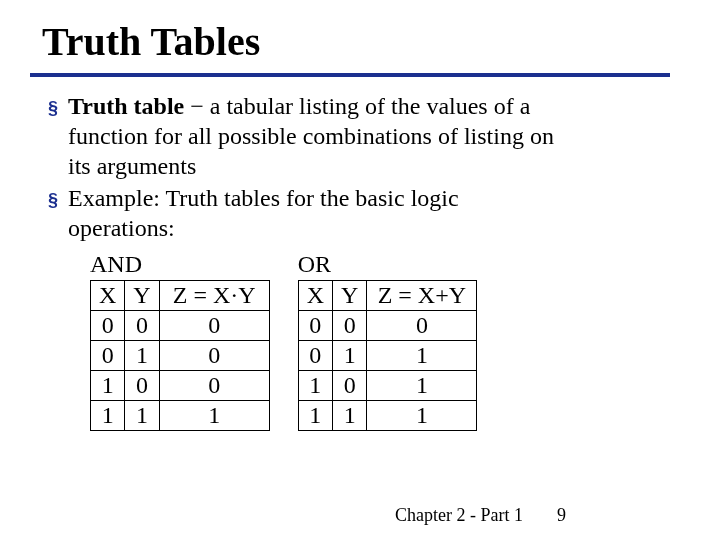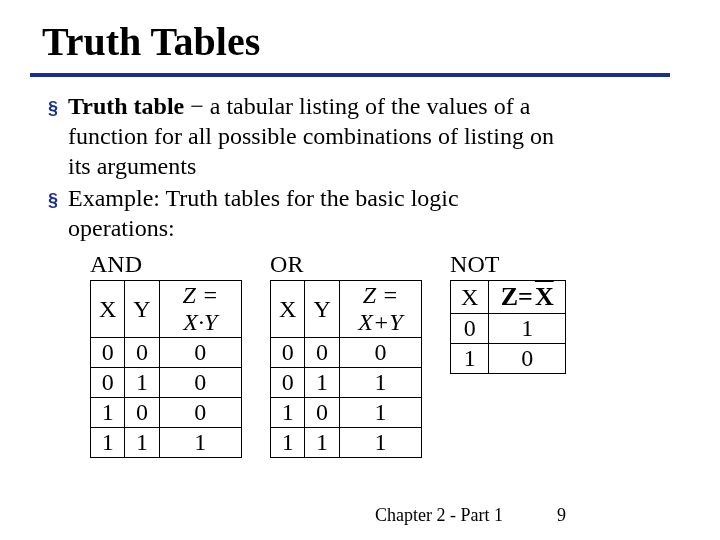--- a/index.html
+++ b/index.html
@@ -66,34 +66,34 @@
     border-collapse: collapse;
     font-size: 24px;
   }
   table.tt th, table.tt td {
     border: 1.5px solid #000;
     padding: 1px 8px;
     text-align: center;
     font-weight: normal;
   }
   table.tt .narrow { width: 28px; }
-  table.tt .wide { width: 110px; font-style: italic; }
+  table.tt .wide { width: 110px; }
   table.tt .nwide { width: 90px; }
   .overline {
     text-decoration: overline;
     text-decoration-thickness: 1.5px;
   }
   .eq { display:inline-flex; align-items:center; gap:2px; font-weight:bold; font-size:26px; }
   .footer {
     position: absolute;
     bottom: 14px;
     right: 30px;
     font-size: 18px;
     display: flex;
-    gap: 54px;
+    gap: 34px;
     align-items: baseline;
   }
 </style>
 </head>
 <body>
 
 <div class="slide">
 
   <div class="title">Truth Tables</div>
   <div class="rule"></div>
@@ -172,44 +172,20 @@
             </tr>
         <tr>
               <td>1</td>
               <td>1</td>
               <td>1</td>
             </tr>
       </tbody>
         </table>
     </div>
 
-    <div class="ttwrap">
-      <div class="ttitle">NOT</div>
-      <table class="tt">
-        <tbody>
-            <tr>
-          <th class="narrow" style="width:46px">X</th>
-          <th class="nwide">
-            <span class="eq">
-              <span>Z=</span>
-                  <span class="overline">X</span>
-            </span>
-          </th>
-        </tr>
-        <tr>
-              <td>0</td>
-              <td>1</td>
-            </tr>
-        <tr>
-              <td>1</td>
-              <td>0</td>
-            </tr>
-      </tbody>
-        </table>
-    </div>
 
   </div>
 
   <div class="footer">
     <span>Chapter 2 - Part 1</span>
     <span>9</span>
   </div>
 
 </div>
 

